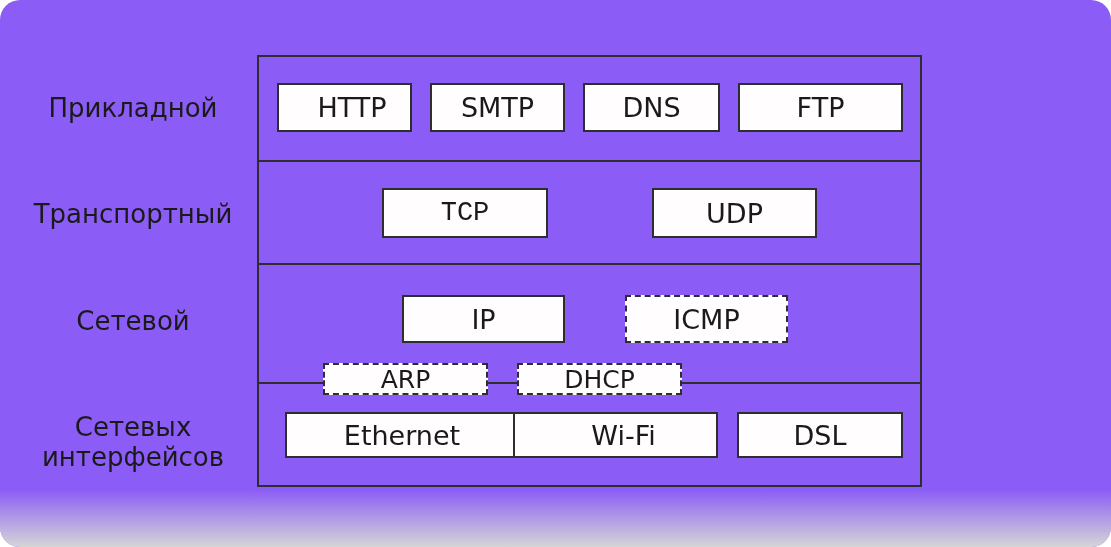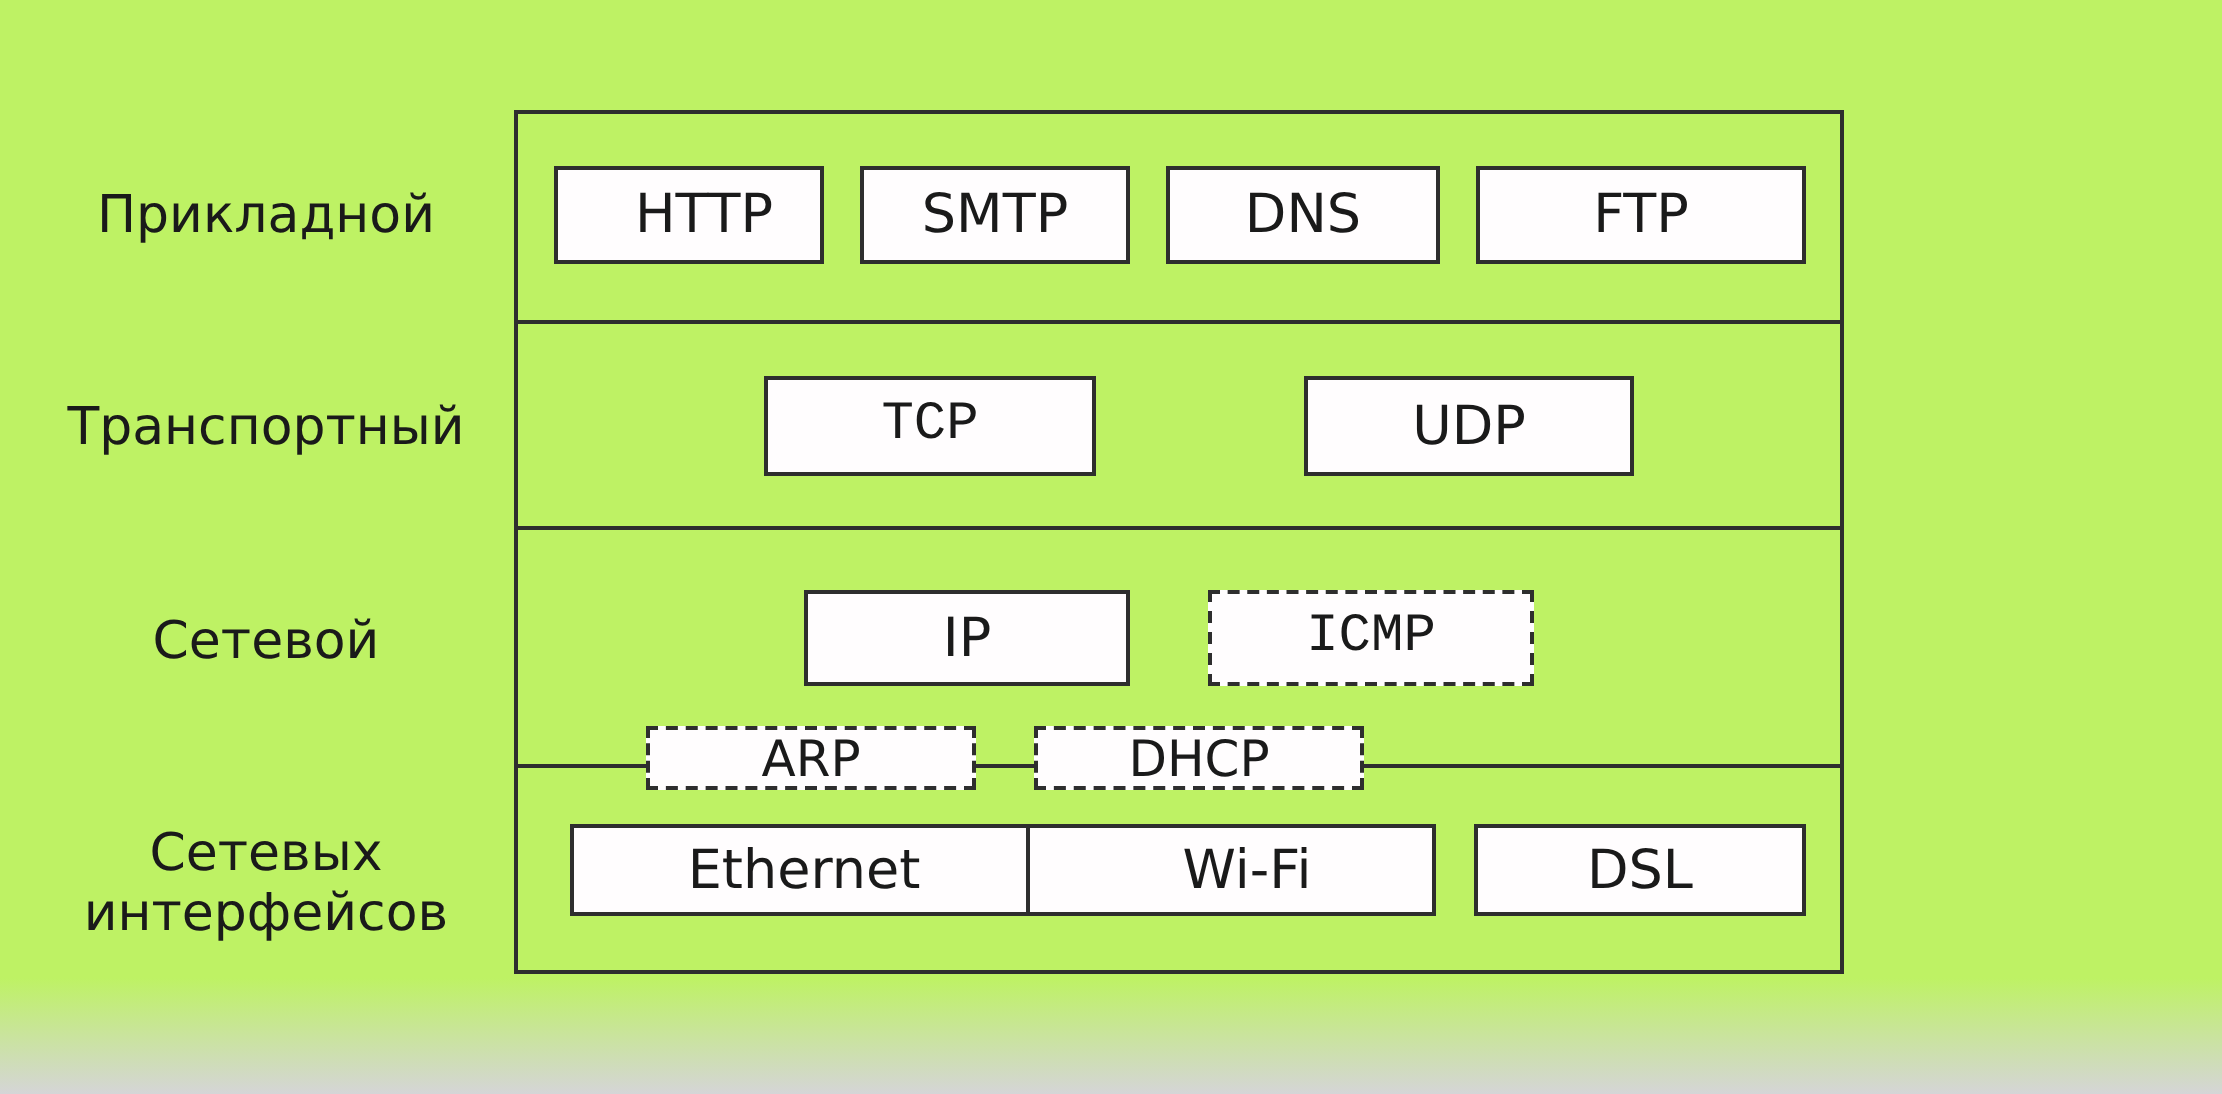--- a/index.html
+++ b/index.html
@@ -1,23 +1,24 @@
 <!DOCTYPE html>
 <html><head>
 <meta charset="utf-8">
 <style>
   html, body { margin: 0; padding: 0; }
   .stage {
     position: relative;
     width: 1111px;
     height: 547px;
-    background: #bef264;
+    background: #8b5cf6;
     overflow: hidden;
     font-family: "DejaVu Sans", "Liberation Sans", sans-serif;
     color: #1a1a1a;
+    border-radius: 20px;
   }
   .layer-label {
     position: absolute;
     left: 8px;
     width: 250px;
     text-align: center;
     font-size: 26px;
     line-height: 30px;
     color: #1a1a1a;
     white-space: nowrap;
@@ -69,21 +70,21 @@
   
   .box-http { left: 18px;  top: 26px; width: 135px; height: 49px; padding-left: 15px; }
   .box-smtp { left: 171px; top: 26px; width: 135px; height: 49px; }
   .box-dns  { left: 324px; top: 26px; width: 137px; height: 49px; }
   .box-ftp  { left: 479px; top: 26px; width: 165px; height: 49px; }
   
   .box-tcp  { left: 123px; top: 131px; width: 166px; height: 50px; font-family: Liberation Mono, monospace; }
   .box-udp  { left: 393px; top: 131px; width: 165px; height: 50px; }
   
   .box-ip   { left: 143px; top: 238px; width: 163px; height: 48px; text-align: center; }
-  .box-icmp { left: 345px; top: 238px; width: 163px; height: 48px; font-family: Liberation Mono, monospace; }
+  .box-icmp { left: 366px; top: 238px; width: 163px; height: 48px; }
   
   .box-arp  { left: 64px;  top: 306px; width: 165px; height: 32px; font-size: 25px; }
   .box-dhcp { left: 258px; top: 306px; width: 165px; height: 32px; font-size: 25px; }
   
   .box-ethernet { left: 26px;  top: 355px; width: 234px; height: 46px; }
   .box-wifi     { left: 254px; top: 355px; width: 205px; height: 46px; padding-left: 16px; }
   .box-dsl      { left: 478px; top: 355px; width: 166px; height: 46px; }
   .bottom-fade {
     position: absolute;
     left: 0;

